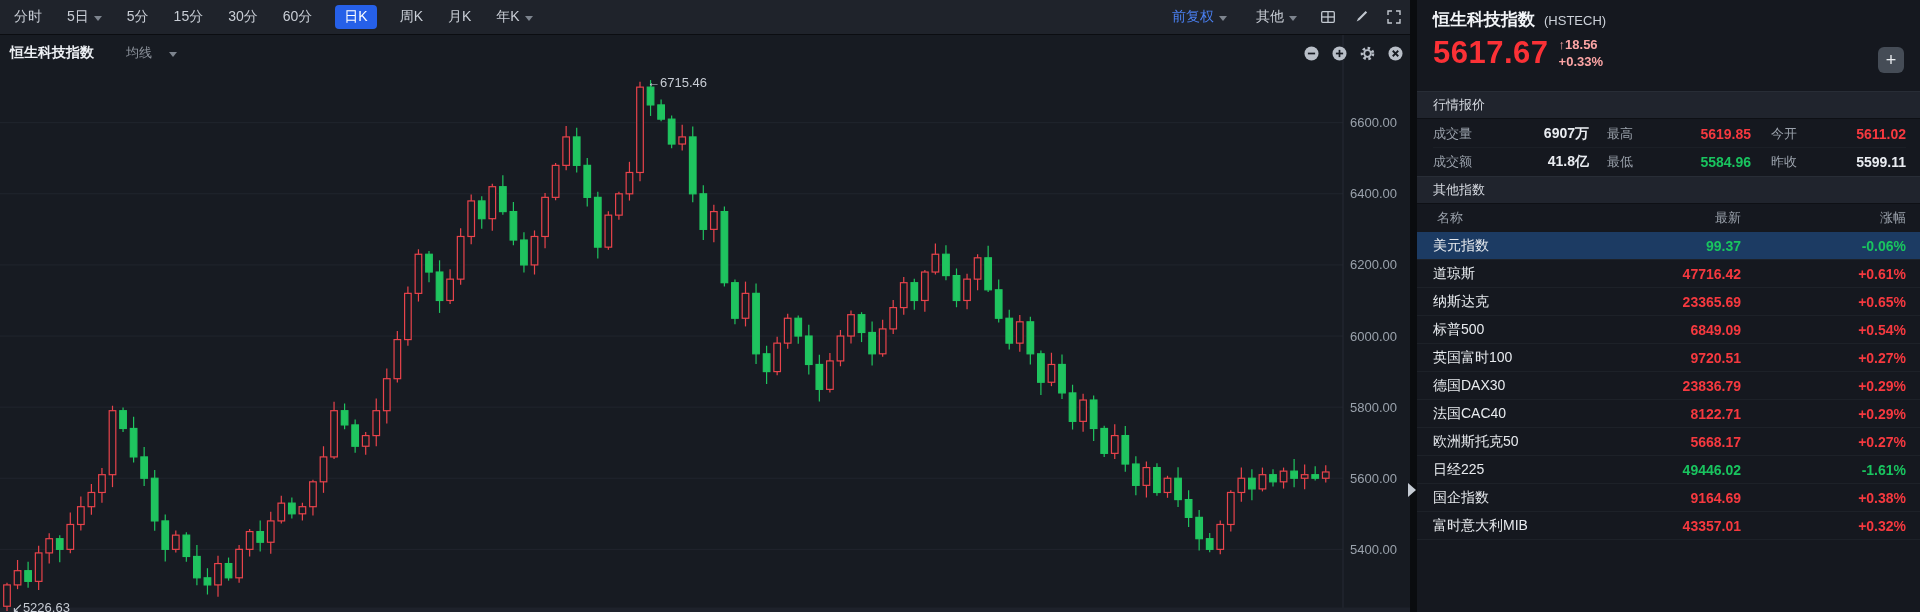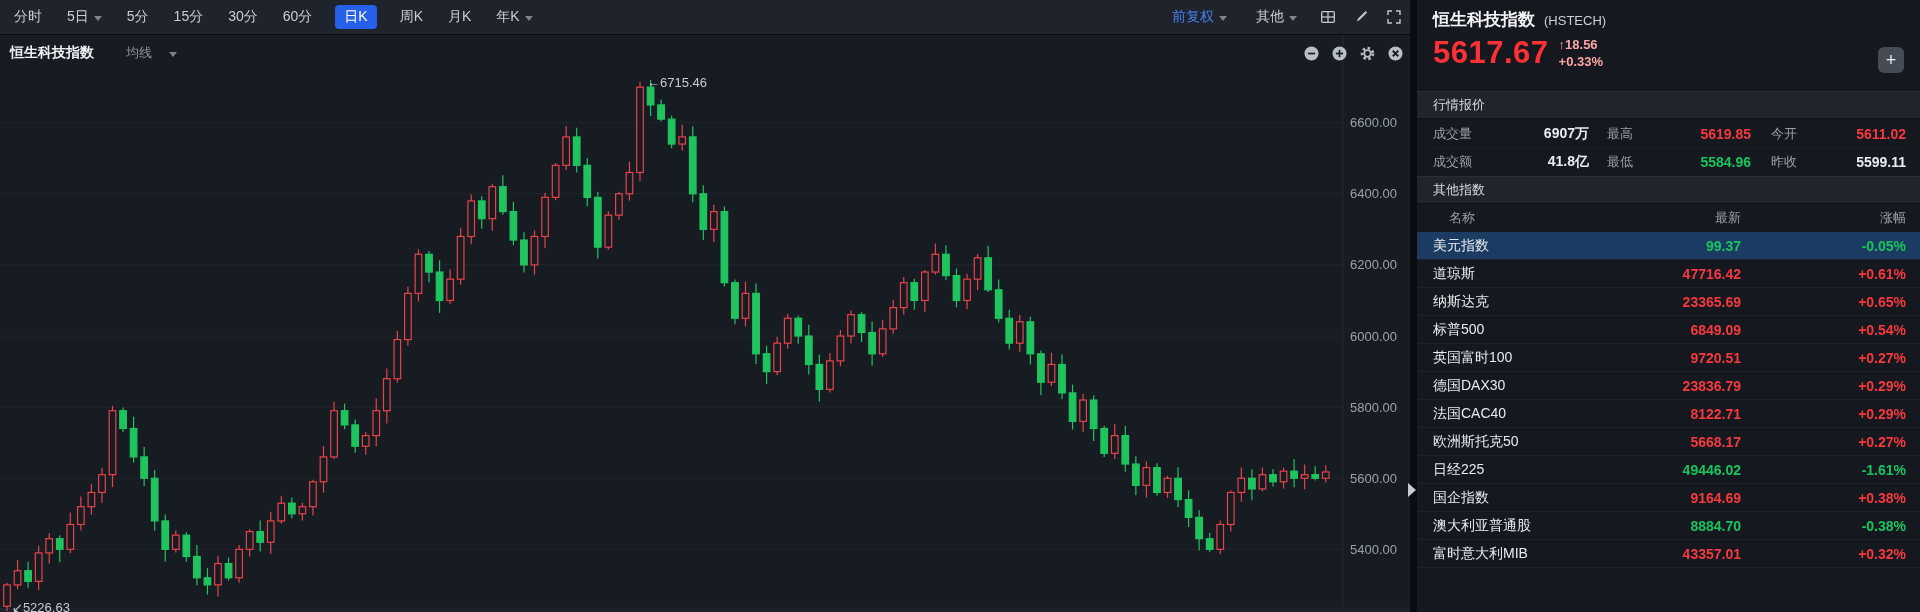--- a/index.html
+++ b/index.html
@@ -42,21 +42,21 @@
   .mt{margin-top:10px;}
   .quote{padding:1px 14px 1px 16px;flex:none;}
   .q-row{display:flex;height:27px;align-items:center;border-bottom:1px solid #1b1f26;}
   .q-row:last-child{border-bottom:none;}
   .q-lbl{color:#9aa1ab;font-size:13px;}
   .q-val{font-size:14px;font-weight:bold;text-align:right;}
   .q-lbl.c0{width:64px;} .q-val.v0{width:92px;}
   .q-lbl.c1{width:48px;margin-left:18px;} .q-val.v1{width:96px;}
   .q-lbl.c2{width:48px;margin-left:20px;} .q-val.v2{flex:1;}
   .white{color:#e9ecf1;} .red{color:#f6393f;} .green{color:#19c45f;}
-  .tbl-hd{display:flex;height:28px;flex:none;align-items:center;padding:0 14px 0 32px;color:#9aa1ab;font-size:13px;}
+  .tbl-hd{display:flex;height:28px;flex:none;align-items:center;padding:0 14px 0 20px;color:#9aa1ab;font-size:13px;}
   .col-name{flex:1;} .col-last{width:150px;text-align:right;} .col-chg{width:165px;text-align:right;}
   .ix-body{flex:1;overflow:hidden;}
   .ix-row{display:flex;height:28px;align-items:center;padding:0 14px 0 16px;border-bottom:1px solid #1d2128;font-size:14px;cursor:pointer;box-sizing:border-box;}
   .ix-row.selected{background:#1c3b63;}
   .ix-name{flex:1;color:#e7eaee;}
   .ix-last{width:150px;text-align:right;font-weight:bold;}
   .ix-chg{width:165px;text-align:right;font-weight:bold;}
 </style>
 </head>
 <body>
@@ -483,21 +483,21 @@
     <div class="sec-hd">其他指数</div>
     <div class="tbl-hd">
       <span class="col-name">名称</span>
       <span class="col-last">最新</span>
       <span class="col-chg">涨幅</span>
     </div>
     <div class="ix-body" id="ix-body">
         <div class="ix-row selected">
           <span class="ix-name">美元指数</span>
           <span class="ix-last green">99.37</span>
-          <span class="ix-chg green">-0.05%</span>
+          <span class="ix-chg green">-0.06%</span>
         </div>
         <div class="ix-row">
           <span class="ix-name">道琼斯</span>
           <span class="ix-last red">47716.42</span>
           <span class="ix-chg red">+0.61%</span>
         </div>
         <div class="ix-row">
           <span class="ix-name">纳斯达克</span>
           <span class="ix-last red">23365.69</span>
           <span class="ix-chg red">+0.65%</span>
@@ -531,25 +531,20 @@
           <span class="ix-name">日经225</span>
           <span class="ix-last green">49446.02</span>
           <span class="ix-chg green">-1.61%</span>
         </div>
         <div class="ix-row">
           <span class="ix-name">国企指数</span>
           <span class="ix-last red">9164.69</span>
           <span class="ix-chg red">+0.38%</span>
         </div>
         <div class="ix-row">
-          <span class="ix-name">澳大利亚普通股</span>
-          <span class="ix-last green">8884.70</span>
-          <span class="ix-chg green">-0.38%</span>
-        </div>
-        <div class="ix-row">
           <span class="ix-name">富时意大利MIB</span>
           <span class="ix-last red">43357.01</span>
           <span class="ix-chg red">+0.32%</span>
         </div>
       </div>
   </div>
 
 </div>
 
 </body></html>

